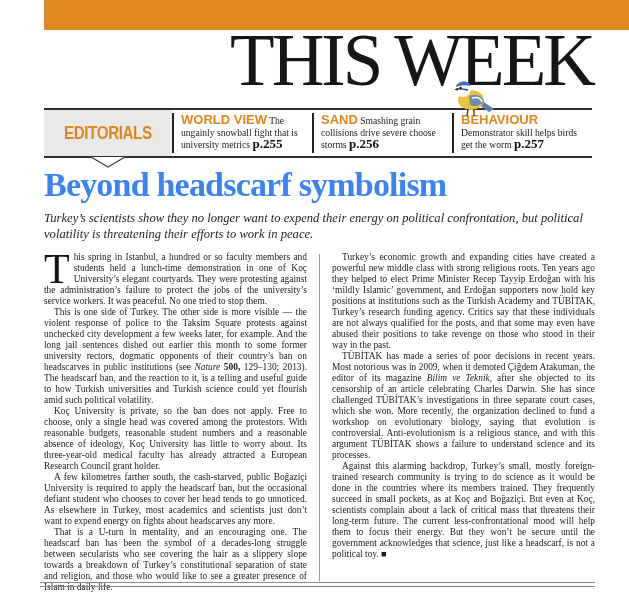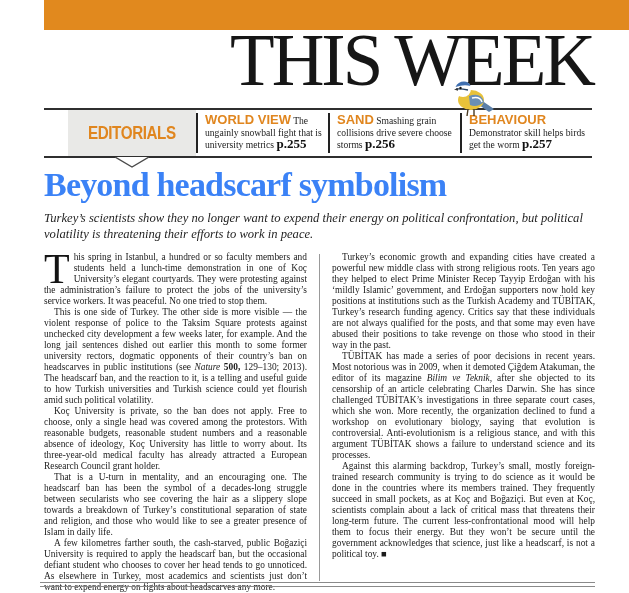--- a/index.html
+++ b/index.html
@@ -18,21 +18,21 @@
   
   .bird{position:absolute;left:451px;top:76px;width:44px;height:42px;z-index:6;}
   
   .teaser-band{
     position:absolute;left:44px;right:37px;top:108px;height:46px;
     border-top:2px solid #2f2f2f;border-bottom:2px solid #2f2f2f;
     display:flex;align-items:stretch;
   }
   .editorials-box{
     width:128px;flex:0 0 128px;background:#e9e9e7;position:relative;
-    display:flex;align-items:center;justify-content:center;margin-left:24px;
+    display:flex;align-items:center;justify-content:center;
   }
   .editorials-label{
     font-family:"Liberation Sans", sans-serif;font-weight:bold;font-size:19px;
     color:#e0861f;letter-spacing:-0.5px;transform:scaleX(0.8);white-space:nowrap;
   }
   .notch{position:absolute;left:50%;top:100%;transform:translateX(-50%);margin-top:1px;z-index:7;}
   .teaser{
     flex:1 1 0;border-left:2px solid #222;margin:3px 0;
     padding:1px 6px 0 7px;font-size:9.6px;line-height:11.6px;color:#222;
   }
@@ -119,22 +119,22 @@
 
   <div class="headline">Beyond headscarf symbolism</div>
 
   <div class="standfirst">Turkey’s scientists show they no longer want to expend their energy on political confrontation, but political volatility is threatening their efforts to work in peace.</div>
 
   <div class="body-cols">
     <div class="col left">
       <p><span class="dropcap">T</span><span>his spring in Istanbul, a hundred or so faculty members and students held a lunch-time demonstration in one of Koç University’s elegant courtyards. They were protesting against the administration’s failure to protect the jobs of the university’s service workers. It was peaceful. No one tried to stop them.</span></p>
       <p class="indent">This is one side of Turkey. The other side is more visible — the violent response of police to the Taksim Square protests against unchecked city development a few weeks later, for example. And the long jail sentences dished out earlier this month to some former university rectors, dogmatic opponents of their country’s ban on headscarves in public institutions (see <i>Nature</i> <b>500,</b> 129–130; 2013). The headscarf ban, and the reaction to it, is a telling and useful guide to how Turkish universities and Turkish science could yet flourish amid such political volatility.</p>
       <p class="indent">Koç University is private, so the ban does not apply. Free to choose, only a single head was covered among the protestors. With reasonable budgets, reasonable student numbers and a reasonable absence of ideology, Koç University has little to worry about. Its three-year-old medical faculty has already attracted a European Research Council grant holder.</p>
+      <p class="indent">A few kilometres farther south, the cash-starved, public Boğaziçi University is required to apply the headscarf ban, but the occasional defiant student who chooses to cover her head tends to go unnoticed. As elsewhere in Turkey, most academics and scientists just don’t want to expend energy on fights about headscarves any more.</p>
       <p class="indent">That is a U-turn in mentality, and an encouraging one. The headscarf ban has been the symbol of a decades-long struggle between secularists who see covering the hair as a slippery slope towards a breakdown of Turkey’s constitutional separation of state and religion, and those who would like to see a greater presence of Islam in daily life.</p>
-      <p class="indent">A few kilometres farther south, the cash-starved, public Boğaziçi University is required to apply the headscarf ban, but the occasional defiant student who chooses to cover her head tends to go unnoticed. As elsewhere in Turkey, most academics and scientists just don’t want to expend energy on fights about headscarves any more.</p>
     </div>
     <div class="col-divider"></div>
     <div class="col right">
       <p class="indent">Turkey’s economic growth and expanding cities have created a powerful new middle class with strong religious roots. Ten years ago they helped to elect Prime Minister Recep Tayyip Erdoğan with his ‘mildly Islamic’ government, and Erdoğan supporters now hold key positions at institutions such as the Turkish Academy and TÜBİTAK, Turkey’s research funding agency. Critics say that these individuals are not always qualified for the posts, and that some may even have abused their positions to take revenge on those who stood in their way in the past.</p>
       <p class="indent">TÜBİTAK has made a series of poor decisions in recent years. Most notorious was in 2009, when it demoted Çiğdem Atakuman, the editor of its magazine <i>Bilim ve Teknik</i>, after she objected to its censorship of an article celebrating Charles Darwin. She has since challenged TÜBİTAK’s investigations in three separate court cases, which she won. More recently, the organization declined to fund a workshop on evolutionary biology, saying that evolution is controversial. Anti-evolutionism is a religious stance, and with this argument TÜBİTAK shows a failure to understand science and its processes.</p>
       <p class="indent">Against this alarming backdrop, Turkey’s small, mostly foreign-trained research community is trying to do science as it would be done in the countries where its members trained. They frequently succeed in small pockets, as at Koç and Boğaziçi. But even at Koç, scientists complain about a lack of critical mass that threatens their long-term future. The current less-confrontational mood will help them to focus their energy. But they won’t be secure until the government acknowledges that science, just like a headscarf, is not a political toy. ■</p>
     </div>
   </div>
 
   <div class="bottom-rule"></div>

